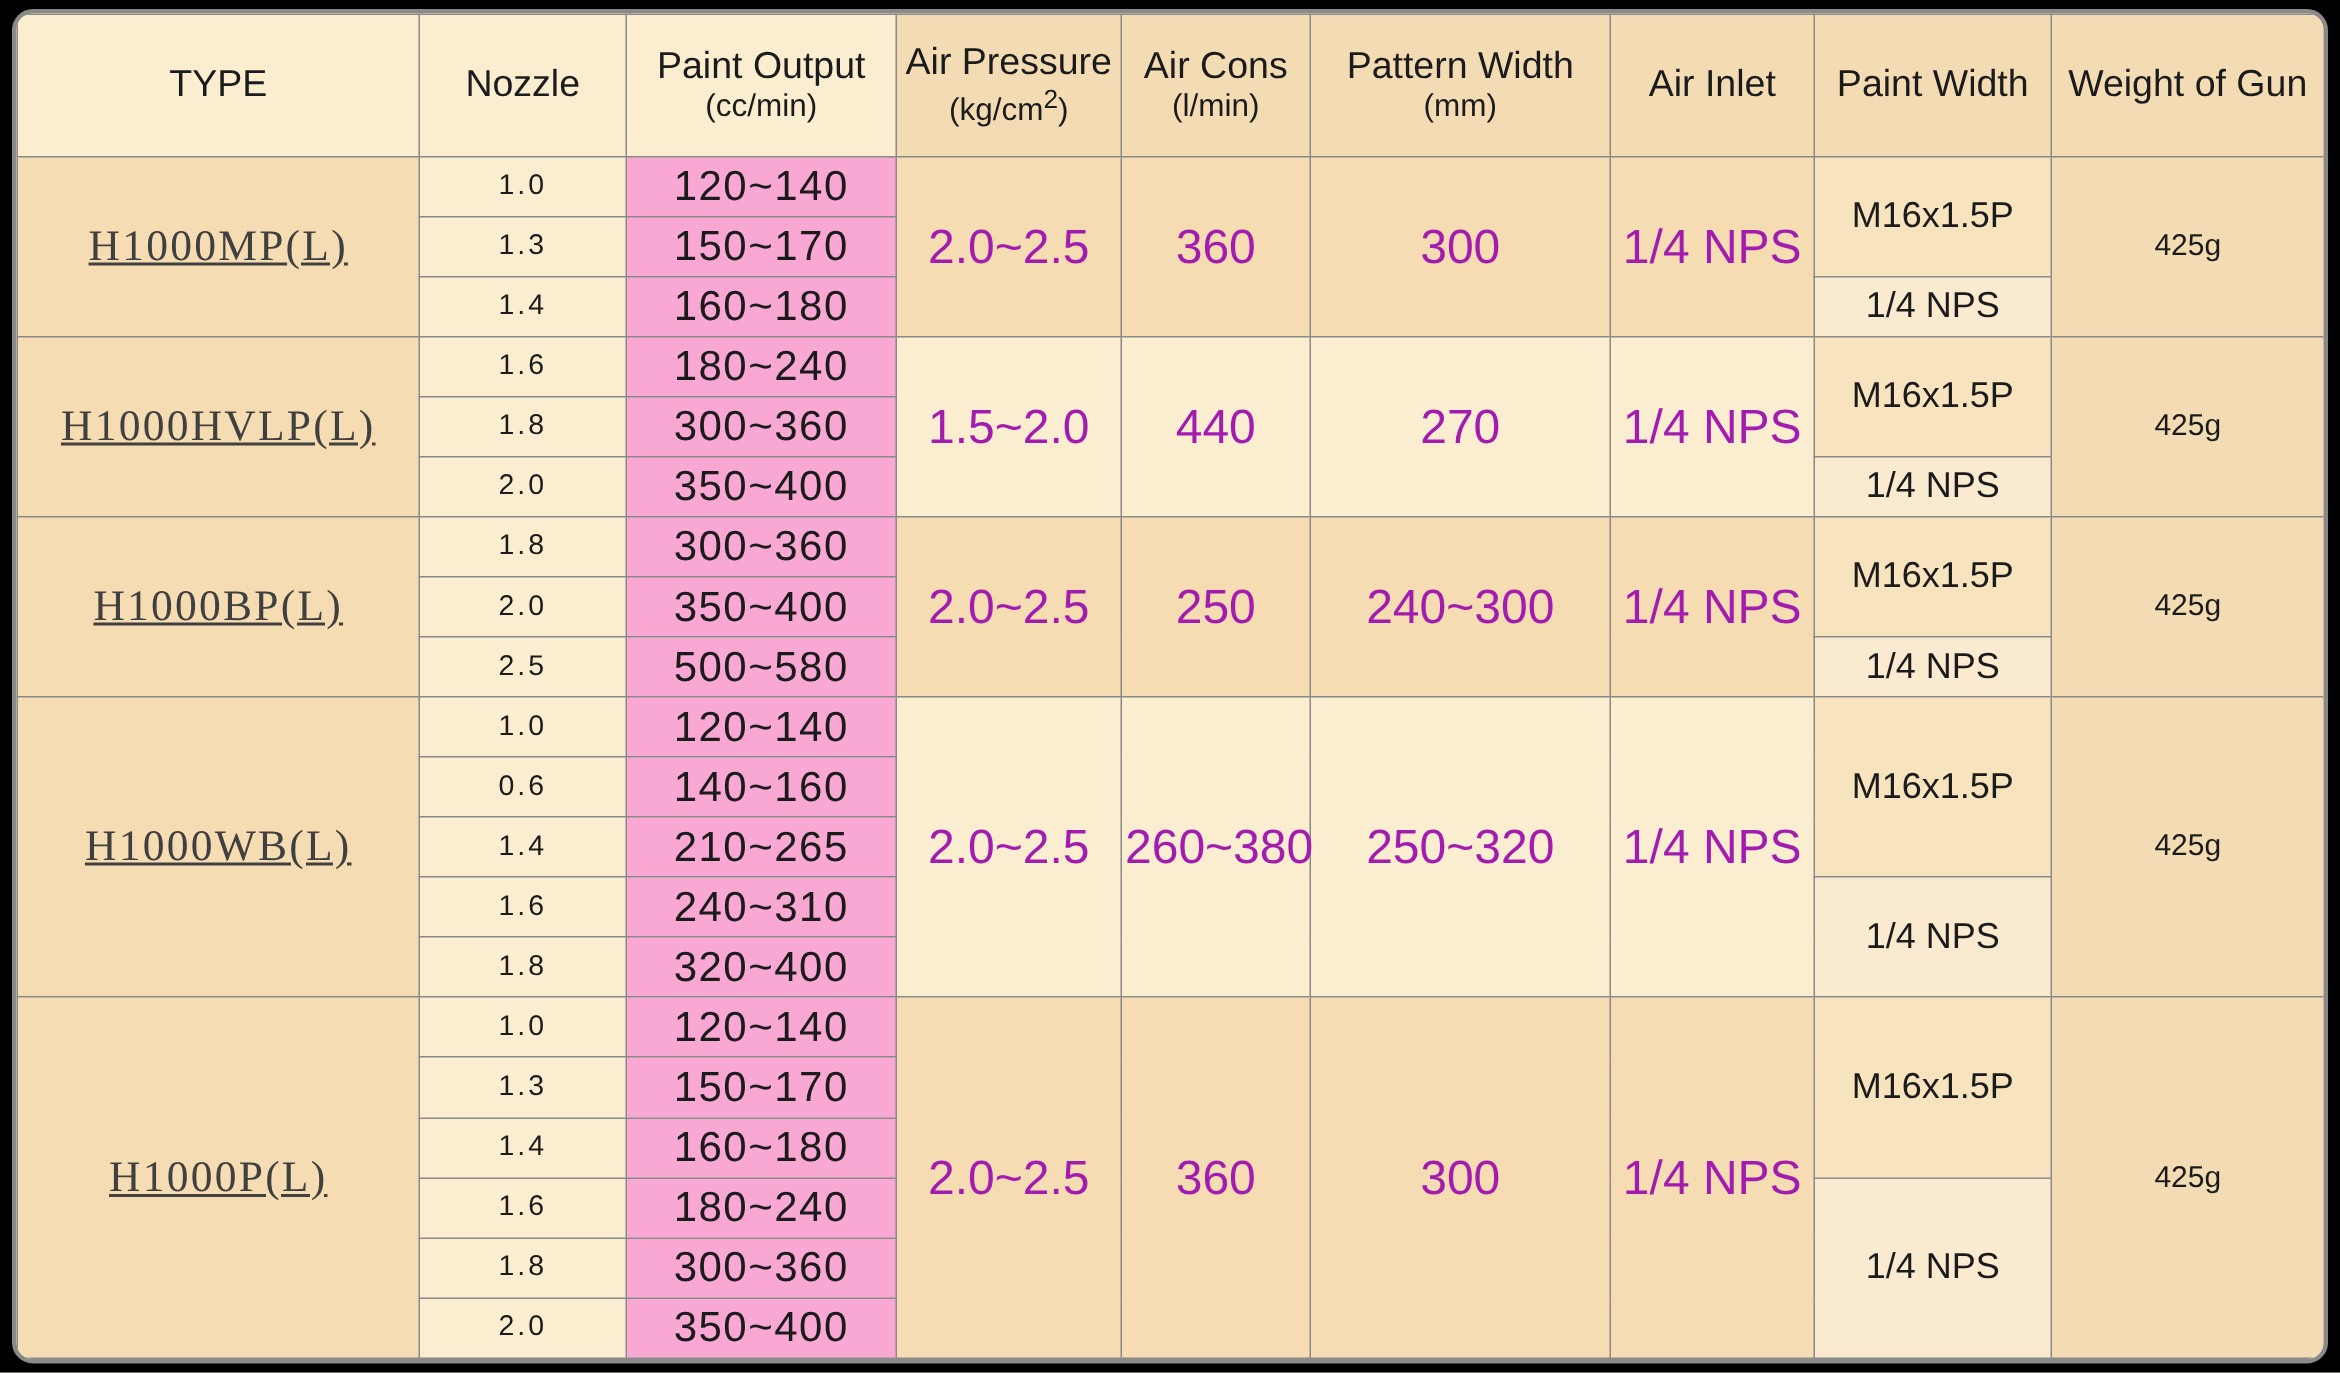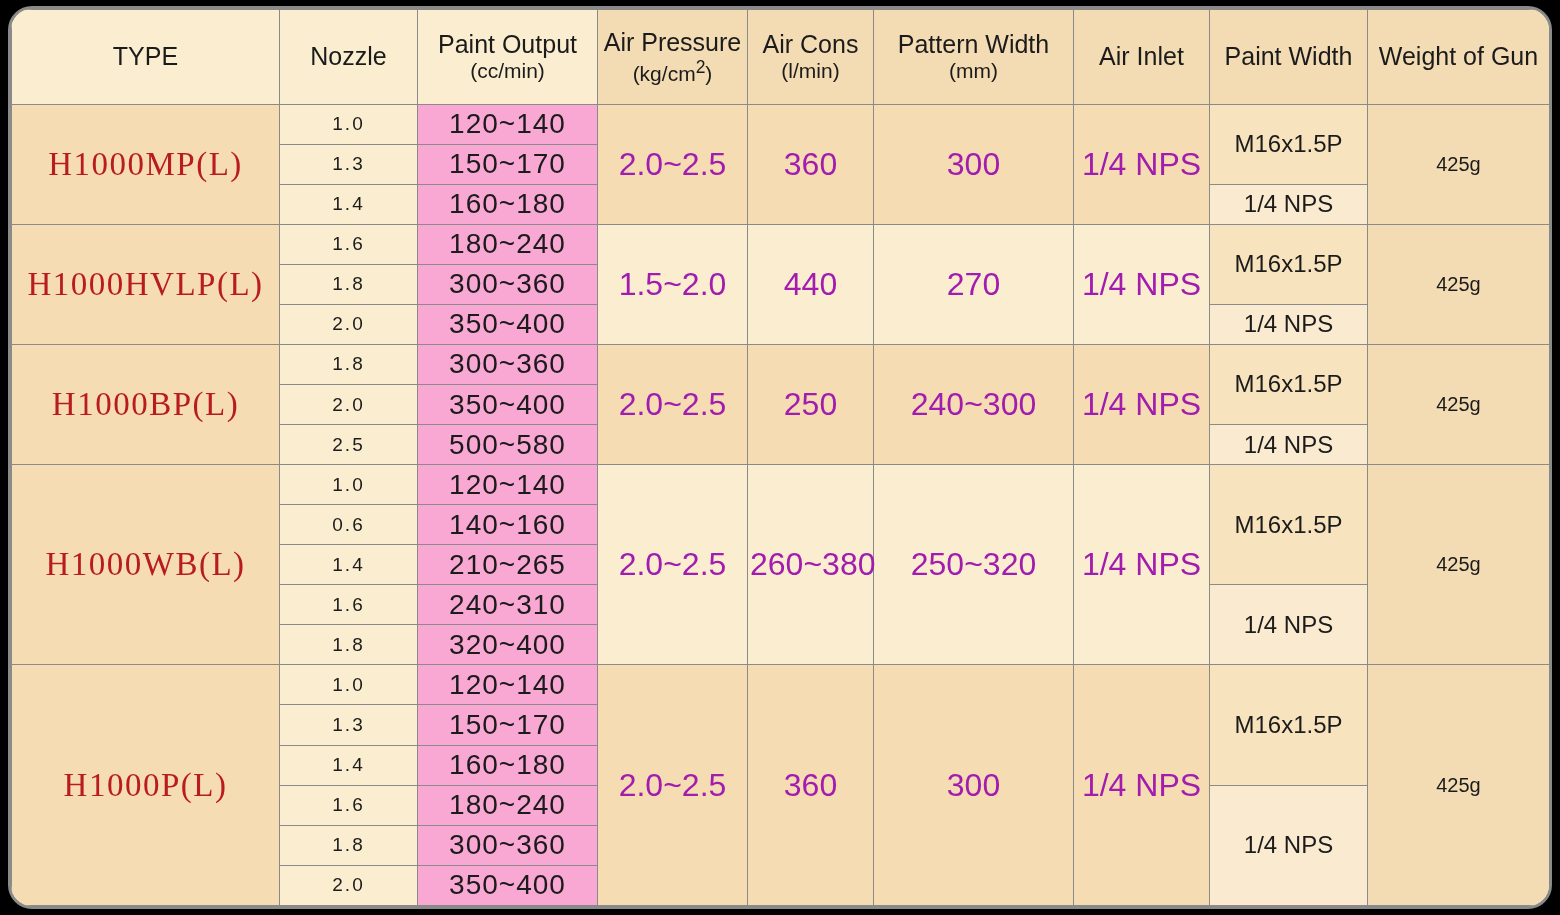--- a/index.html
+++ b/index.html
@@ -8,21 +8,21 @@
     background:#000;
     font-family:"Liberation Sans", sans-serif;
     overflow:hidden;
   }
   .sheet{
     position:absolute;
     left:8px;top:6px;
     width:1544px;height:903px;
     background:#f6e6c4;
     border:3px solid #8a8a8a;
-    border-radius:24px;
+    border-radius:14px;
     box-sizing:border-box;
     overflow:hidden;
   }
   table.spec{
     border-collapse:collapse;
     width:100%;
     height:100%;
     table-layout:fixed;
   }
   table.spec td, table.spec th{
@@ -54,25 +54,26 @@
   }
   tr.head td .sub{
     display:block;
     font-size:21px;
   }
   tr.head td.dark{background:#f3dcb4;}
 
   
   td.type{
     background:#f5dcb2;
-    color:#b91c1c;
-    font-size:33px;
+    color:#404040;
+    font-size:29px;
     font-weight:bold;
     letter-spacing:1.5px;
     font-family:"Liberation Serif", serif;
+    text-decoration:underline;
   }
   td.nozzle{
     background:#fbeed0;
     font-size:19px;
     color:#1b1b1b;
     letter-spacing:2px;
   }
   td.output{
     background:#f9a8d4;
     font-size:28px;

